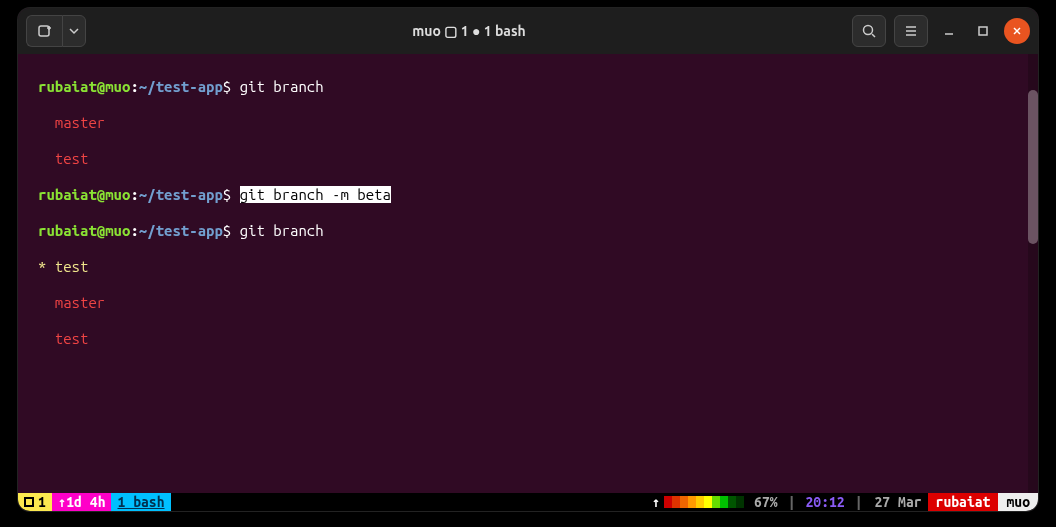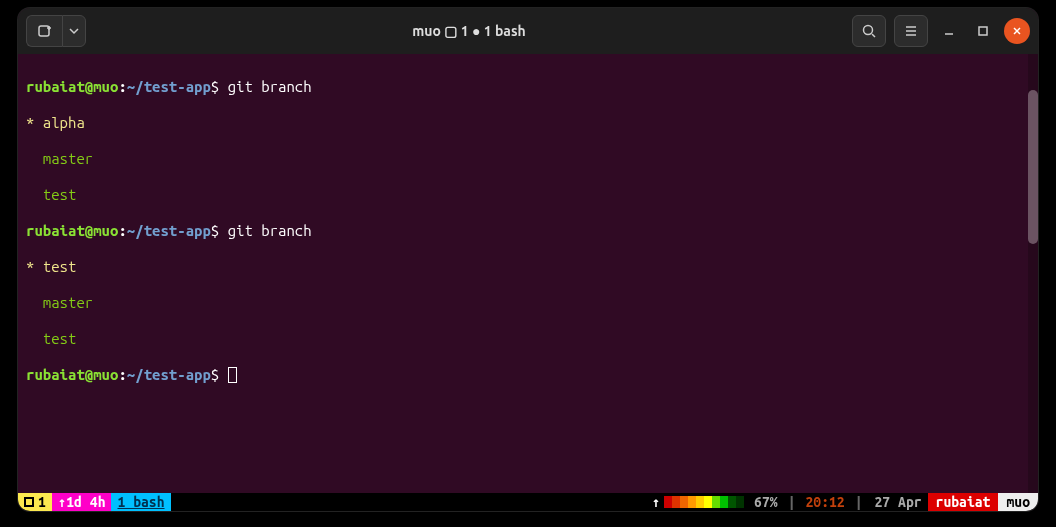--- a/index.html
+++ b/index.html
@@ -90,30 +90,30 @@
     width: 10px;
     height: 100%;
     background: rgba(0,0,0,0.2);
   }
   .scrollbar-thumb {
     width: 100%;
     height: 35%;
     background: #6b5362;
     border-radius: 5px;
   }
-  .line { display: block; }
+  .line { display: block; margin-left: 12px; }
   .user { color: #8ae234; font-weight: bold; }
   .host { color: #8ae234; font-weight: bold; }
   .colon { color: #fff; font-weight: bold; }
   .path { color: #729fcf; font-weight: bold; }
   .dollar { color: #fff; }
   .cmd { color: #fff; }
   .current-branch { color: #f0e68c; }
   .branch-star { color: #f0e68c; }
-  .branch-name { color: #84cc16; }
+  .branch-name { color: #ef4444; }
   .hl { background: #fff; color: #000; }
   .cursor {
     display: inline-block;
     width: 9px;
     height: 16px;
     border: 1px solid #fff;
     vertical-align: text-bottom;
   }
   .statusbar {
     height: 18px;
@@ -132,21 +132,21 @@
   .sb-uptime { background: #ff00c8; color: #fff; }
   .sb-tab { background: #00c0ff; color: #003050; text-decoration: underline; }
   .sb-spacer { flex: 1; background: #000; }
   .sb-right { display: flex; align-items: stretch; }
   .sb-batt { display:flex; align-items:center; gap:4px; padding:0 6px; color:#aaa; }
   .batt-arrow { color:#fff; }
   .batt-bar { display:flex; width:80px; height:12px; border:0; }
   .batt-c { flex:1; height:100%; }
   .sb-pct  { color:#aaa; padding:0 4px; }
   .sb-sep  { color:#666; padding:0 6px; }
-  .sb-time { color:#c2410c; padding:0 4px; }
+  .sb-time { color:#8b5cf6; padding:0 4px; }
   .sb-date { color:#aaa; padding:0 6px; }
   .sb-user { background:#dc0000; color:#fff; padding:0 8px; }
   .sb-hostseg { background:#eeeeee; color:#000; padding:0 8px; }
   svg { display:block; }
 </style>
 </head>
 <body>
 
 <div class="window">
 
@@ -194,28 +194,27 @@
         <svg width="12" height="12" viewBox="0 0 12 12">
             <line x1="3" y1="3" x2="9" y2="9" stroke="#fff" stroke-width="1.5"></line>
             <line x1="9" y1="3" x2="3" y2="9" stroke="#fff" stroke-width="1.5"></line>
           </svg>
       </div>
     </div>
   </div>
 
   <div class="term-area">
 <span class="line"><span class="user">rubaiat</span><span class="user">@</span><span class="host">muo</span><span class="colon">:</span><span class="path">~/test-app</span><span class="dollar">$</span> <span class="cmd">git branch</span></span>
-<span class="line"><span class="branch-star">*</span><span class="current-branch"> alpha</span></span>
 <span class="line branch-name">  master</span>
 <span class="line branch-name">  test</span>
+<span class="line"><span class="user">rubaiat</span><span class="user">@</span><span class="host">muo</span><span class="colon">:</span><span class="path">~/test-app</span><span class="dollar">$</span> <span class="hl">git branch -m beta</span></span>
 <span class="line"><span class="user">rubaiat</span><span class="user">@</span><span class="host">muo</span><span class="colon">:</span><span class="path">~/test-app</span><span class="dollar">$</span> <span class="cmd">git branch</span></span>
 <span class="line"><span class="branch-star">*</span><span class="current-branch"> test</span></span>
 <span class="line branch-name">  master</span>
 <span class="line branch-name">  test</span>
-<span class="line"><span class="user">rubaiat</span><span class="user">@</span><span class="host">muo</span><span class="colon">:</span><span class="path">~/test-app</span><span class="dollar">$</span> <span class="cursor"></span></span>
     <div class="scrollbar">
       <div class="scrollbar-thumb"></div>
     </div>
   </div>
 
   <div class="statusbar">
     <div class="sb-left">
       <div class="sb-seg sb-session">
           <span class="box"></span>
           <span>1</span>
@@ -242,19 +241,19 @@
             <div class="batt-c" style="background: rgb(102, 221, 0);"></div>
             <div class="batt-c" style="background: rgb(0, 192, 0);"></div>
             <div class="batt-c" style="background: rgb(0, 85, 0);"></div>
             <div class="batt-c" style="background: rgb(0, 51, 0);"></div>
           </div>
       </div>
       <div class="sb-pct">67%</div>
       <div class="sb-sep">|</div>
       <div class="sb-time">20:12</div>
       <div class="sb-sep">|</div>
-      <div class="sb-date">27 Apr</div>
+      <div class="sb-date">27 Mar</div>
       <div class="sb-seg sb-user">rubaiat</div>
       <div class="sb-seg sb-hostseg">muo</div>
     </div>
   </div>
 
 </div>
 
 </body></html>

